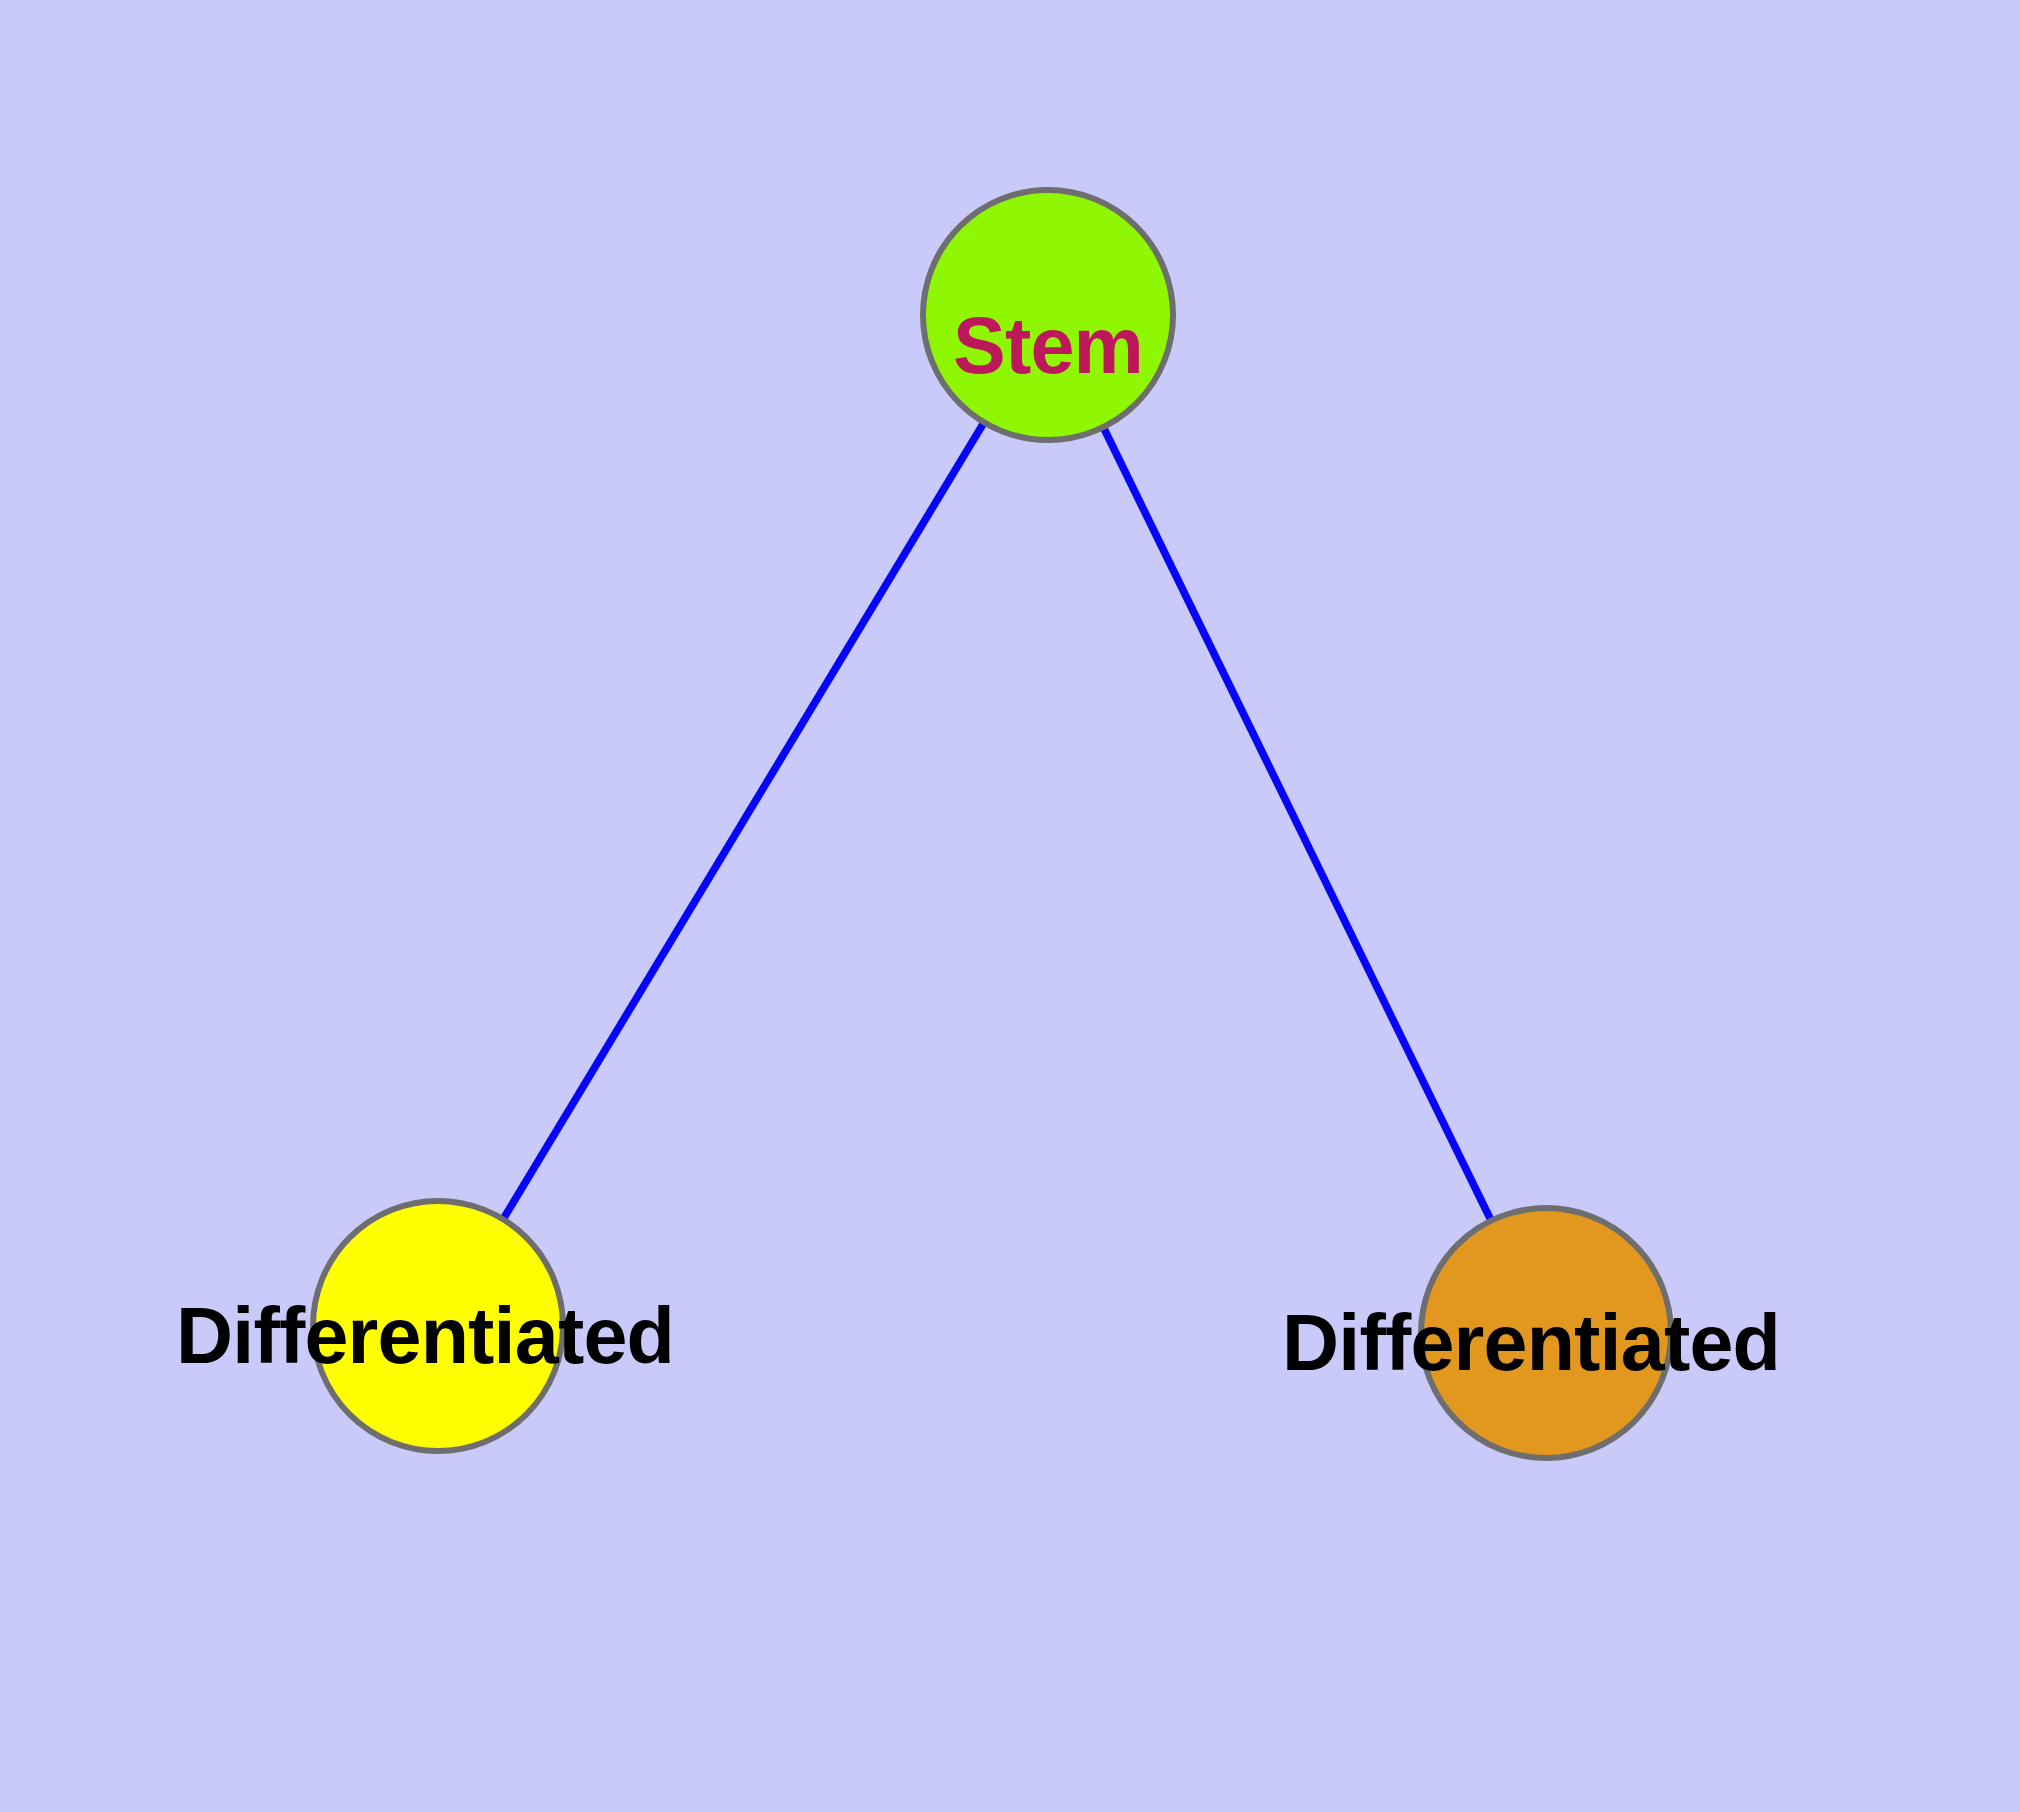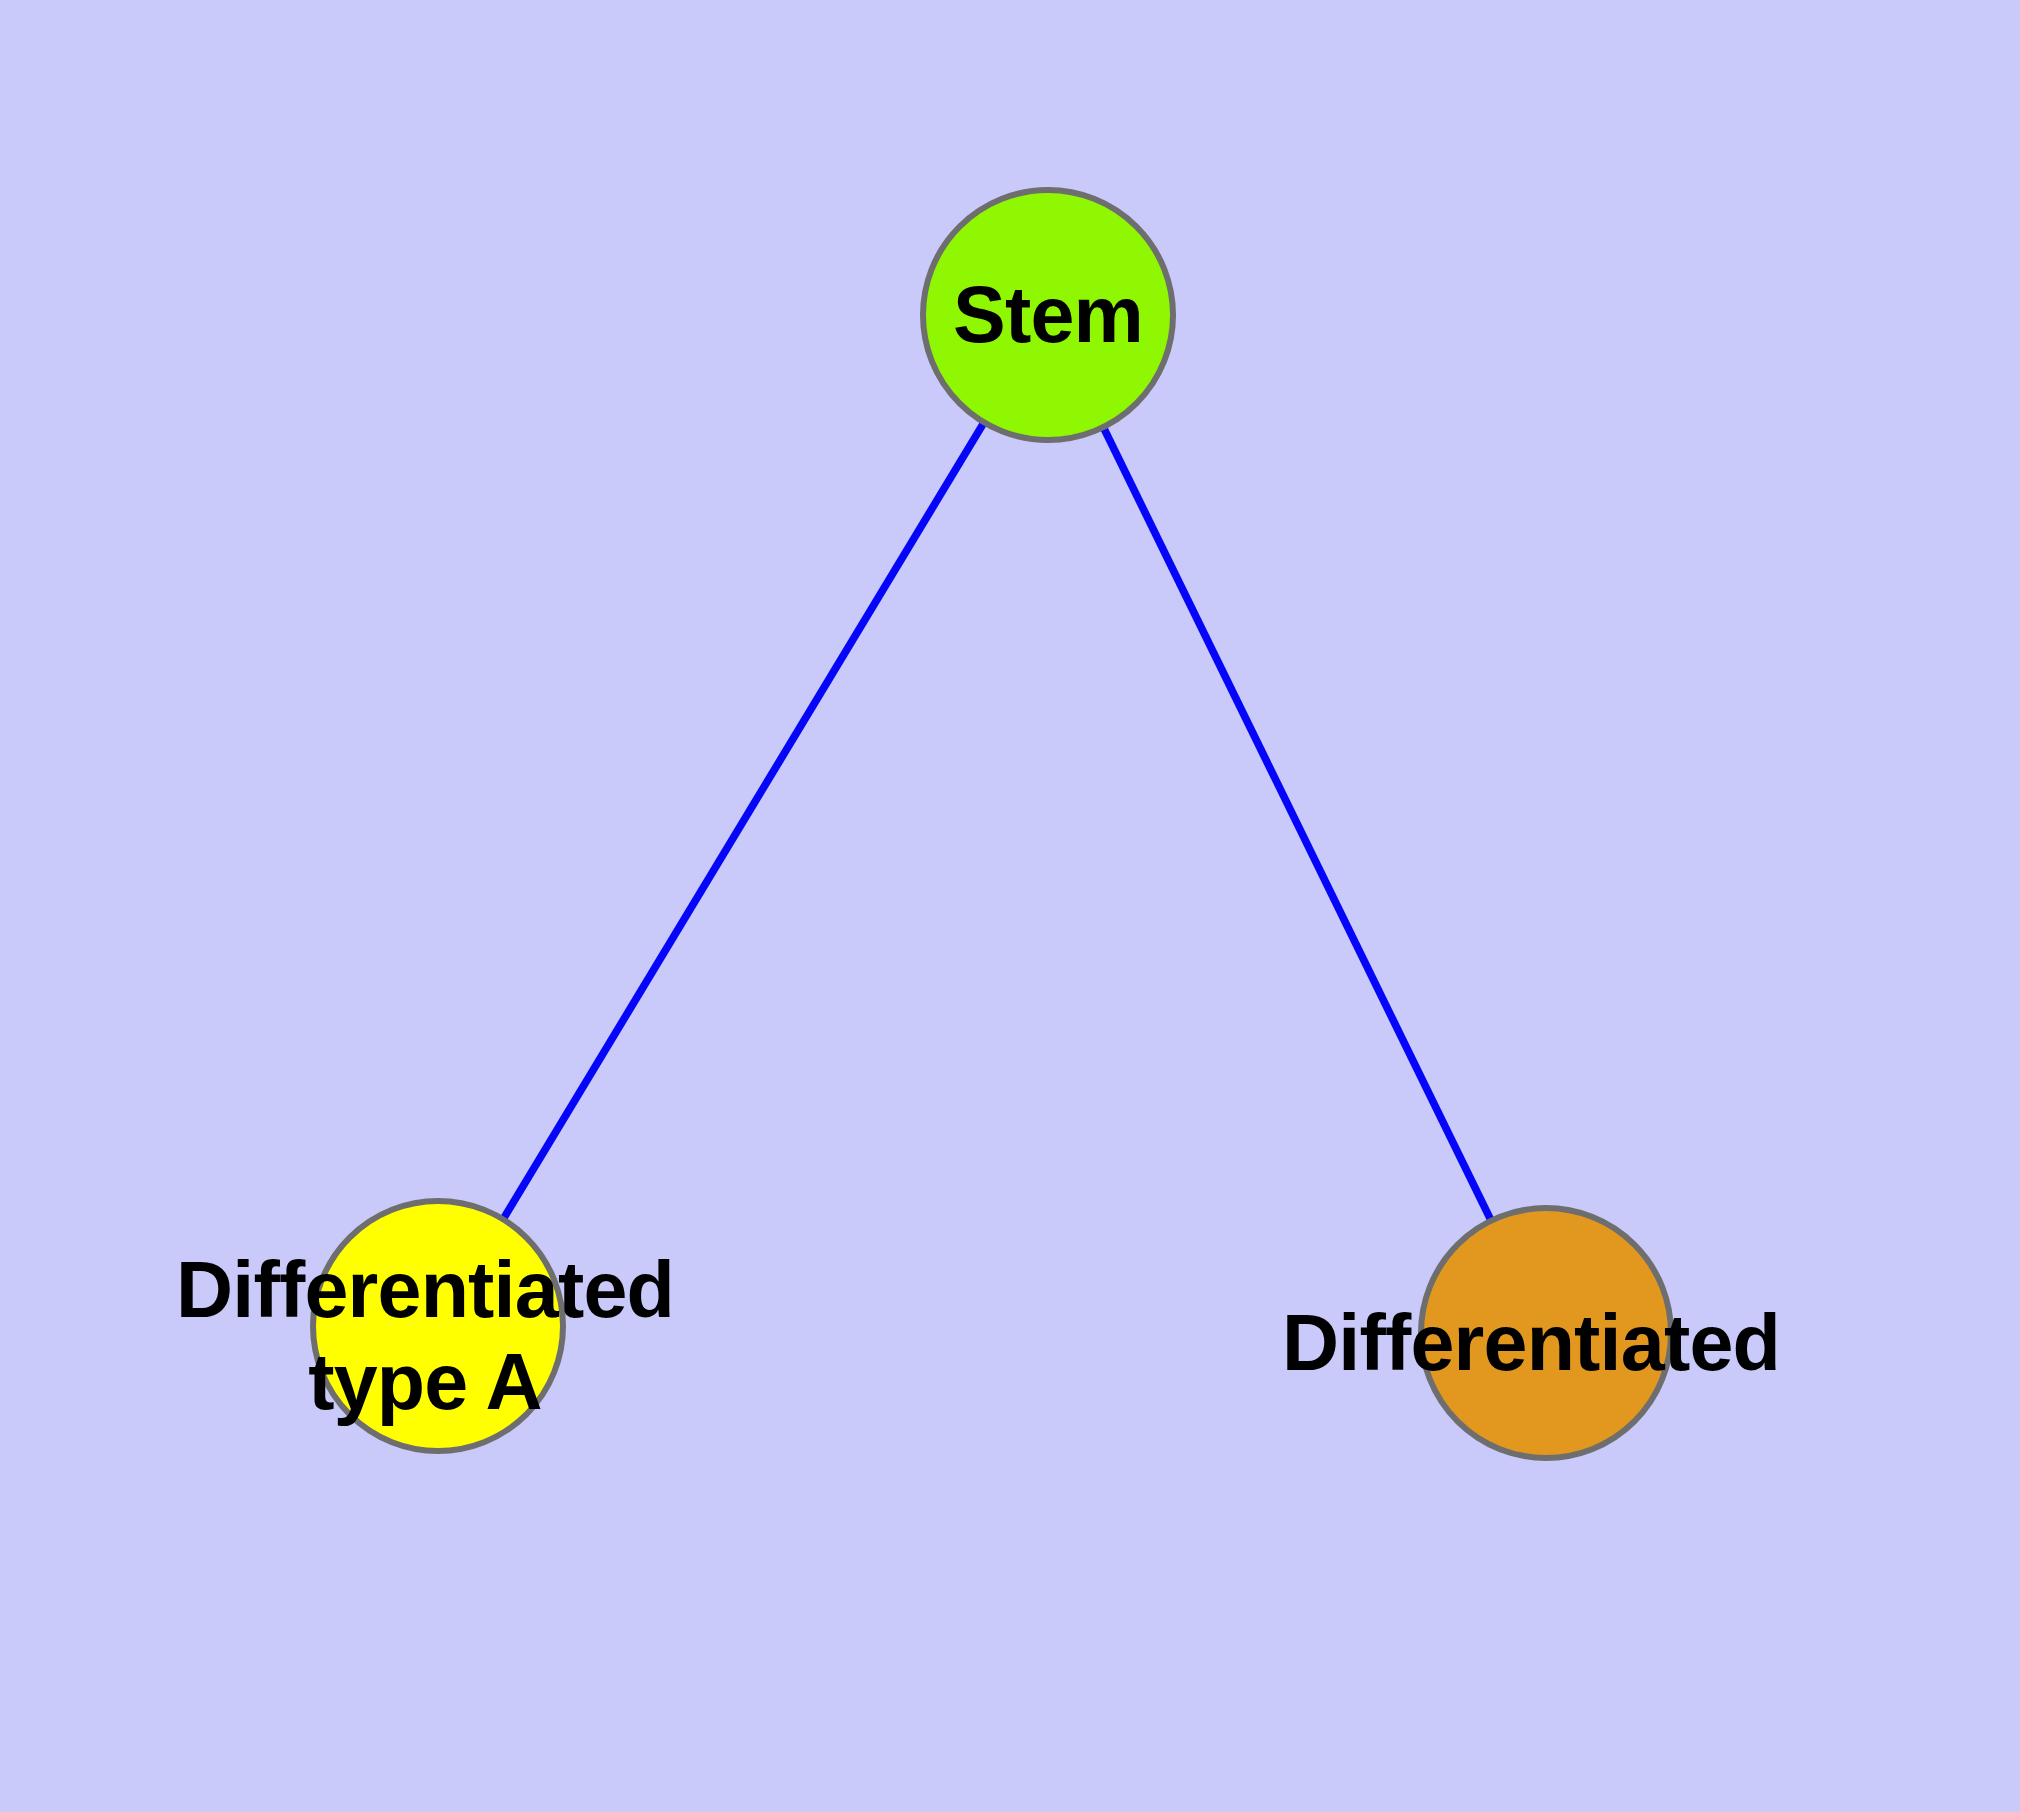--- a/index.html
+++ b/index.html
@@ -66,27 +66,26 @@
     <line x1="1237" y1="372" x2="517" y2="1565" stroke-width="9" stroke="#0505FA"></line>
     <line x1="1237" y1="372" x2="1824" y2="1573" stroke-width="9" stroke="#0505FA"></line>
   </svg>
 
   <div class="node" id="node-stem" style="background-color: rgb(144, 247, 2); border-color: rgb(110, 110, 110);"></div>
 
   <div class="node" id="node-diff-a" style="background-color: rgb(255, 255, 0); border-color: rgb(110, 110, 110);"></div>
 
   <div class="node" id="node-diff-b" style="background-color: rgb(226, 152, 31); border-color: rgb(110, 110, 110);"></div>
 
-  <div class="node-label" id="label-stem" style="color: #000000;">
+  <div class="node-label" id="label-stem" style="color: #be185d; margin-top: 31px;">
     <span class="label-line">Stem</span>
   </div>
 
   <div class="node-label" id="label-diff-a" style="color: rgb(0, 0, 0);">
     <span class="label-line">Differentiated</span>
-    <span class="label-line">type A</span>
   </div>
 
   <div class="node-label" id="label-diff-b" style="color: rgb(0, 0, 0);">
     <span class="label-line">Differentiated</span>
   </div>
 
 </div>
 
 
 </body></html>

